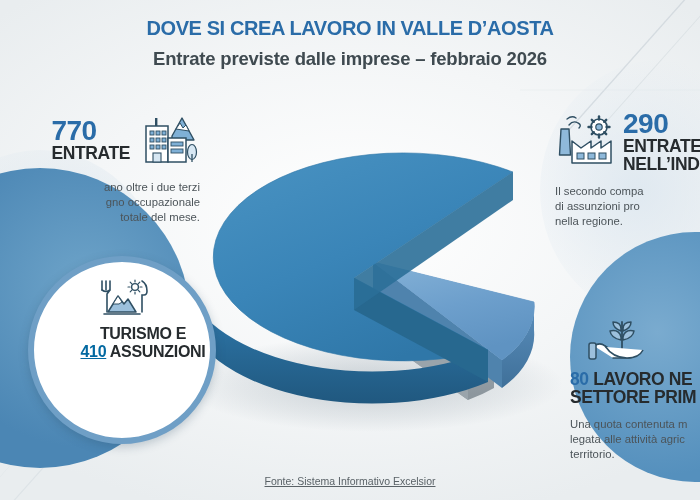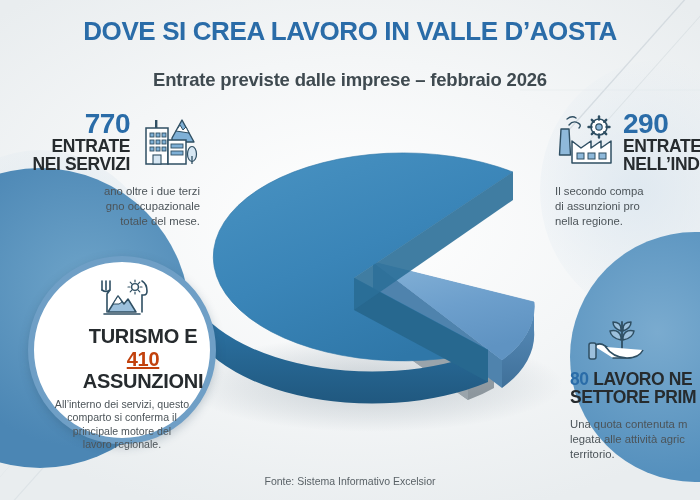--- a/index.html
+++ b/index.html
@@ -67,29 +67,29 @@
   
   .header {
     position: absolute;
     top: 18px;
     left: 0;
     width: 700px;
     text-align: center;
     z-index: 40;
   }
   .title {
-    font-size: 26px;
+    font-size: 20px;
     font-weight: bold;
     letter-spacing: -0.4px;
     color: #2a6ca8;
     line-height: 1.05;
     white-space: nowrap;
   }
   .subtitle {
-    margin-top: 24px;
+    margin-top: 9px;
     font-size: 18.5px;
     font-weight: bold;
     color: #3f4a50;
     letter-spacing: -0.2px;
     white-space: nowrap;
   }
 
   
   .pie-wrap {
     position: absolute;
@@ -140,21 +140,21 @@
   .callout-left .co-head { justify-content: flex-end; }
   .co-icon { flex: 0 0 auto; line-height: 0; }
   .co-numblock { line-height: 1.0; }
   .co-num {
     font-size: 28px;
     font-weight: bold;
     color: #2a6ca8;
     letter-spacing: -0.5px;
     display: block;
   }
-  .callout-left .co-num { text-align: right; }
+  .callout-left .co-num { text-align: left; }
   .co-label {
     font-size: 17.5px;
     font-weight: bold;
     color: #262b2e;
     letter-spacing: -0.4px;
     line-height: 1.02;
     white-space: nowrap;
     display: block;
   }
   .co-body {
@@ -191,47 +191,48 @@
     display: flex;
     flex-direction: column;
     align-items: center;
     justify-content: flex-start;
     padding-top: 16px;
     box-sizing: border-box;
     text-align: center;
   }
   .badge-icon { line-height: 0; margin-bottom: 5px; }
   .badge-title {
-    font-size: 20px;
+    font-size: 16px;
     font-weight: bold;
     color: #262b2e;
     line-height: 1.13;
     letter-spacing: -0.3px;
     margin-left: 42px;
   }
-  .badge-title .num { color: #c2410c; text-decoration: underline; }
+  .badge-title .num { color: #0369a1; text-decoration: underline; }
   .badge-body {
     margin-top: 5px;
     font-size: 10.6px;
     color: #4c5459;
     line-height: 1.27;
     padding: 0 14px;
   }
 
   
   .source {
     position: absolute;
     bottom: 13px;
     left: 0;
     width: 700px;
     text-align: center;
     font-size: 10.5px;
     color: #5a6view;
     color: #5a6267;
     z-index: 40;
+    text-decoration: underline;
   }
 </style>
 </head>
 <body>
 
 <div id="infographic">
 
   <div class="wash-left"></div>
   <div class="wash-right"></div>
 
@@ -342,21 +343,20 @@
         <path d="M186 166 L345 60 L345 88 L186 198 Z" fill="#2b6f98" opacity=".9"></path>
       </g>
     </svg>
   </div>
 
   <div class="callout callout-left">
     <div class="co-head">
       <div class="co-numblock">
         <span class="co-num">770</span>
         <span class="co-label">ENTRATE</span>
-        <span class="co-label">NEI SERVIZI</span>
       </div>
       <span class="co-icon">
         <svg width="62" height="60" viewBox="0 0 62 60">
           <path d="M34 26 L44 8 L56 30 L34 30 Z" fill="#7fb0d6" stroke="#2f4f63" stroke-width="1.4" stroke-linejoin="round"></path>
           <path d="M38 19 L42 13 L45 18 L48 15 L51 21 Z" fill="#ffffff" stroke="#2f4f63" stroke-width="1"></path>
           <rect x="8" y="16" width="22" height="36" fill="#ffffff" stroke="#2f4f63" stroke-width="1.5"></rect>
           <rect x="17" y="8" width="2.4" height="8" fill="#2f4f63"></rect>
           <rect x="30" y="28" width="18" height="24" fill="#ffffff" stroke="#2f4f63" stroke-width="1.5"></rect>
           <g fill="#7fb0d6" stroke="#2f4f63" stroke-width="0.9">
             <rect x="12" y="21" width="4" height="4"></rect>
@@ -477,23 +477,17 @@
         <line x1="10" y1="36" x2="46" y2="36" stroke="#2f4f63" stroke-width="1.6" stroke-linecap="round"></line>
       </svg>
     </span>
     <div class="badge-title">
       <div>TURISMO E</div>
       <div>
         <span class="num">410</span>
         <span>ASSUNZIONI</span>
       </div>
     </div>
-    <div class="badge-body">
-      <div>All’interno dei servizi, questo</div>
-      <div>comparto si conferma il</div>
-      <div>principale motore del</div>
-      <div>lavoro regionale.</div>
-    </div>
   </div>
 
   <div class="source">Fonte: Sistema Informativo Excelsior</div>
 
 </div>
 
 </body></html>

